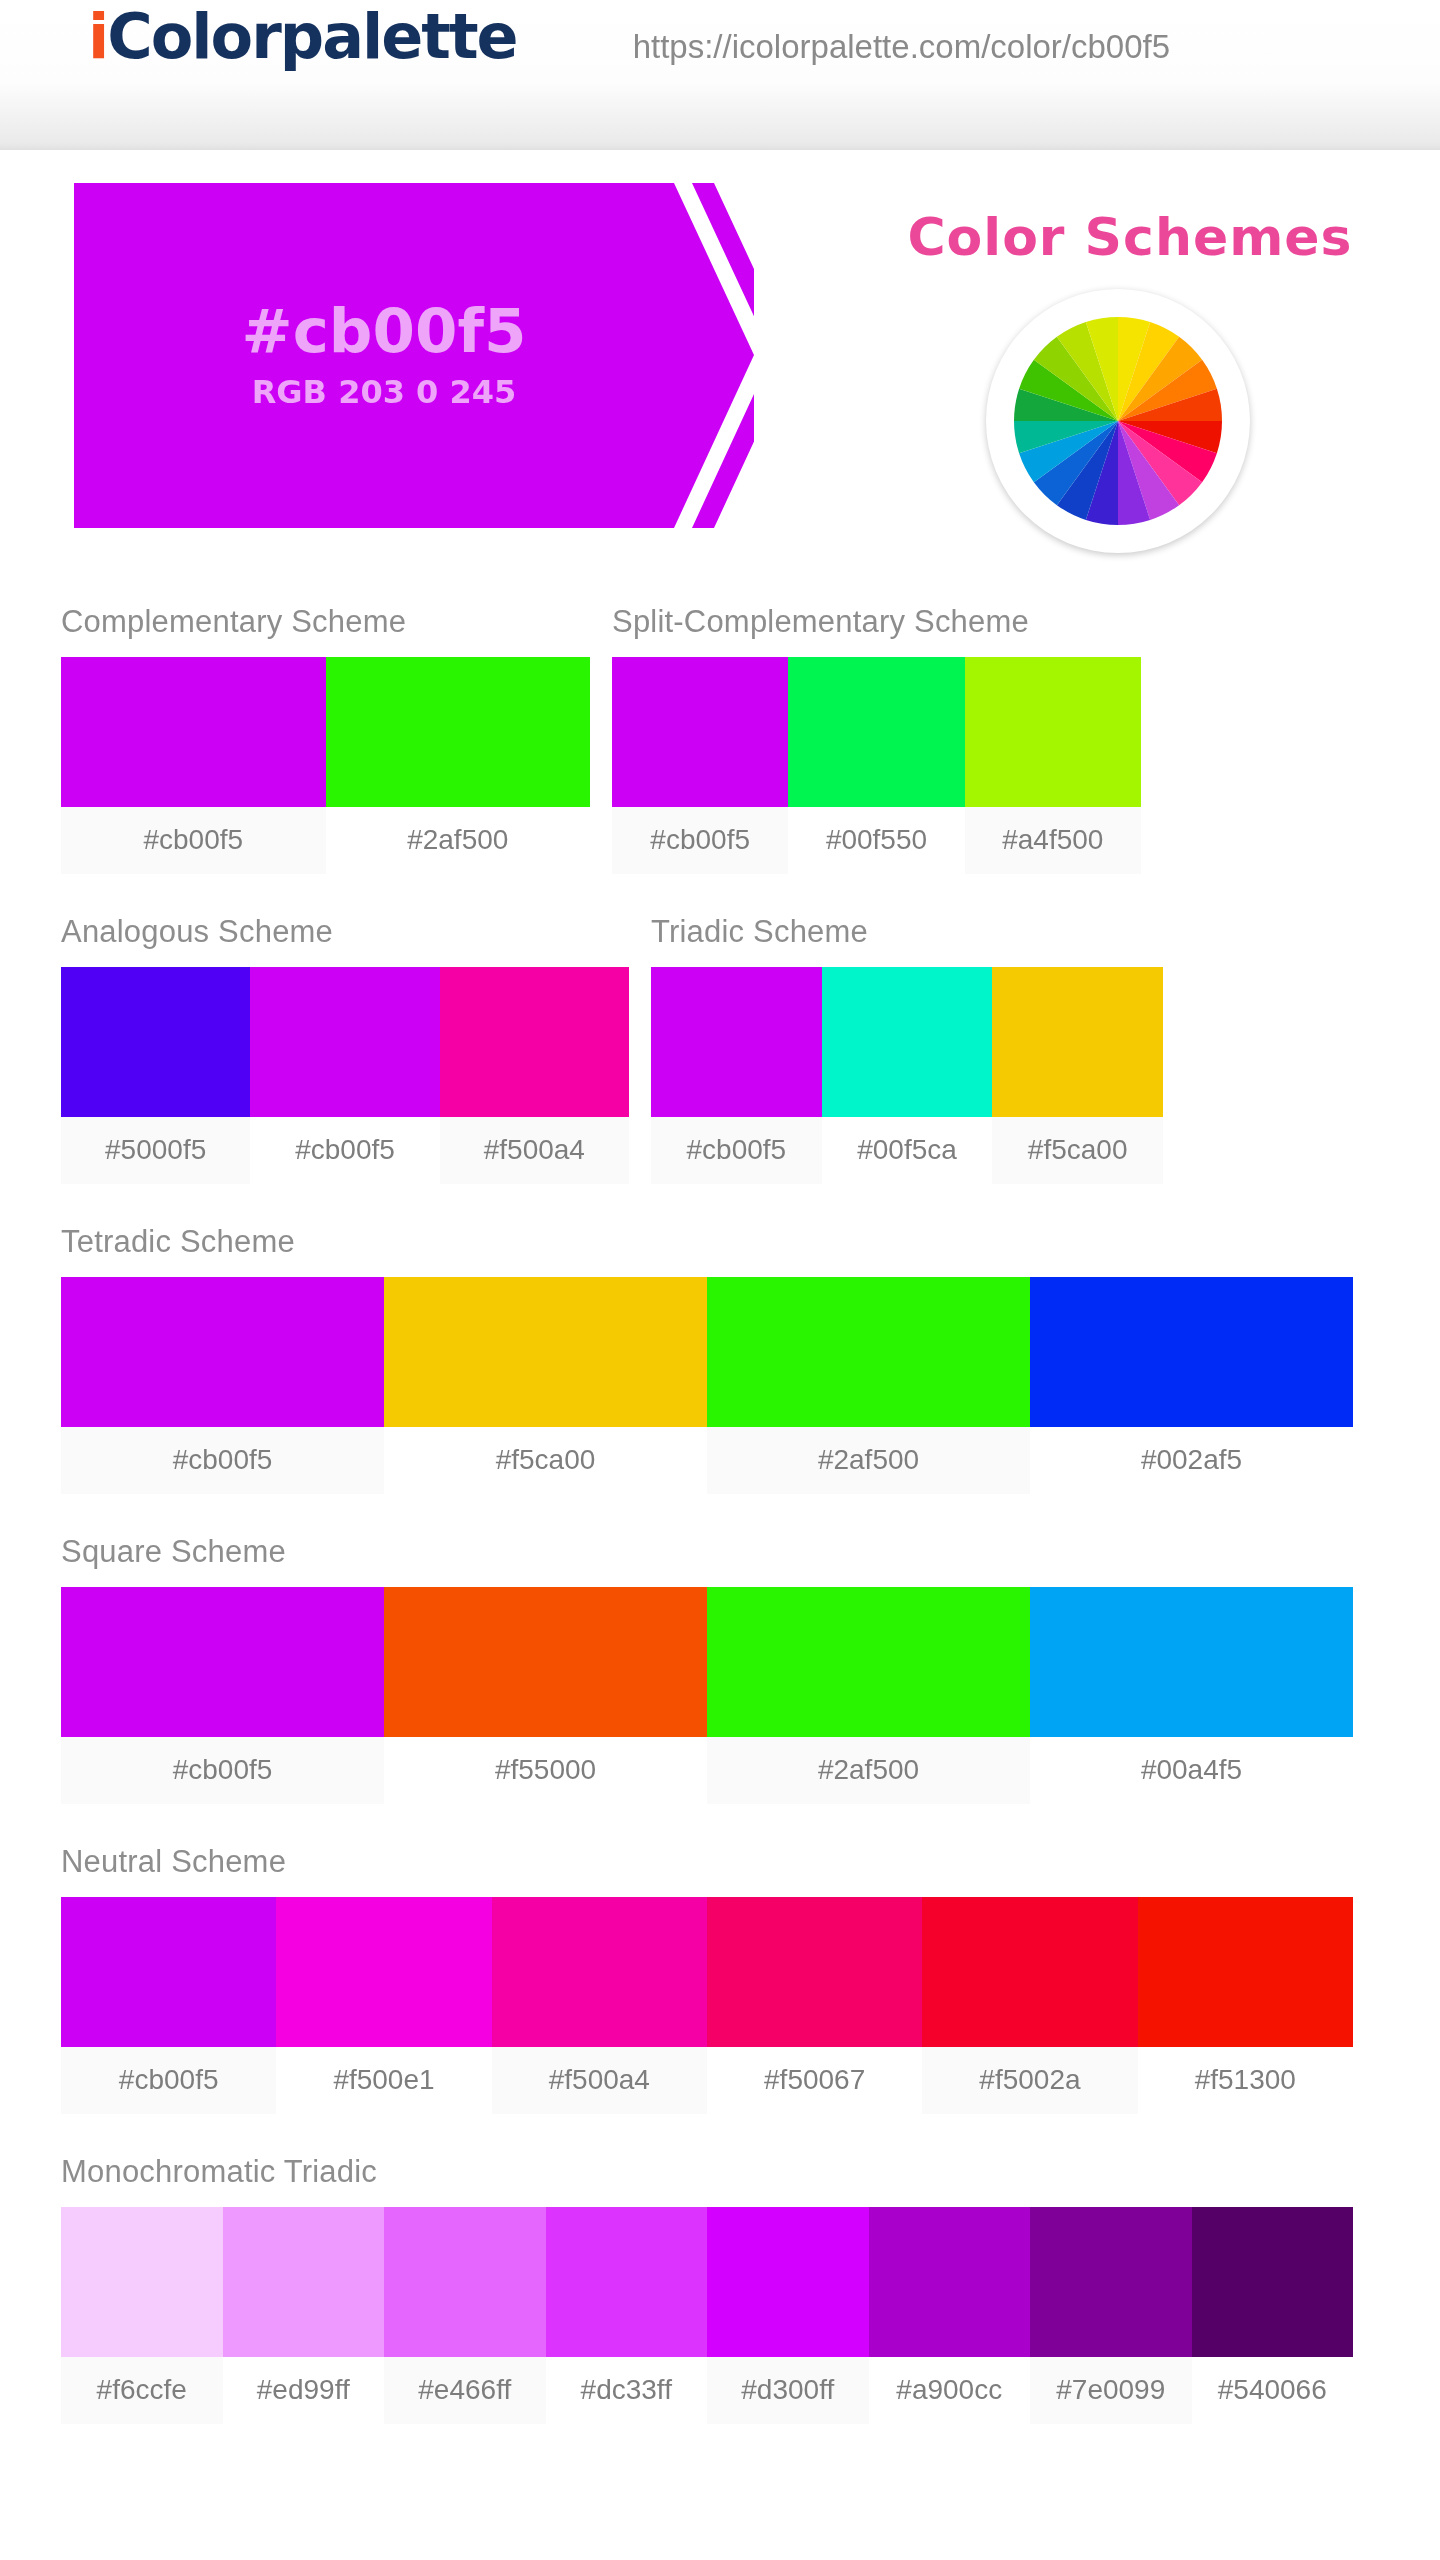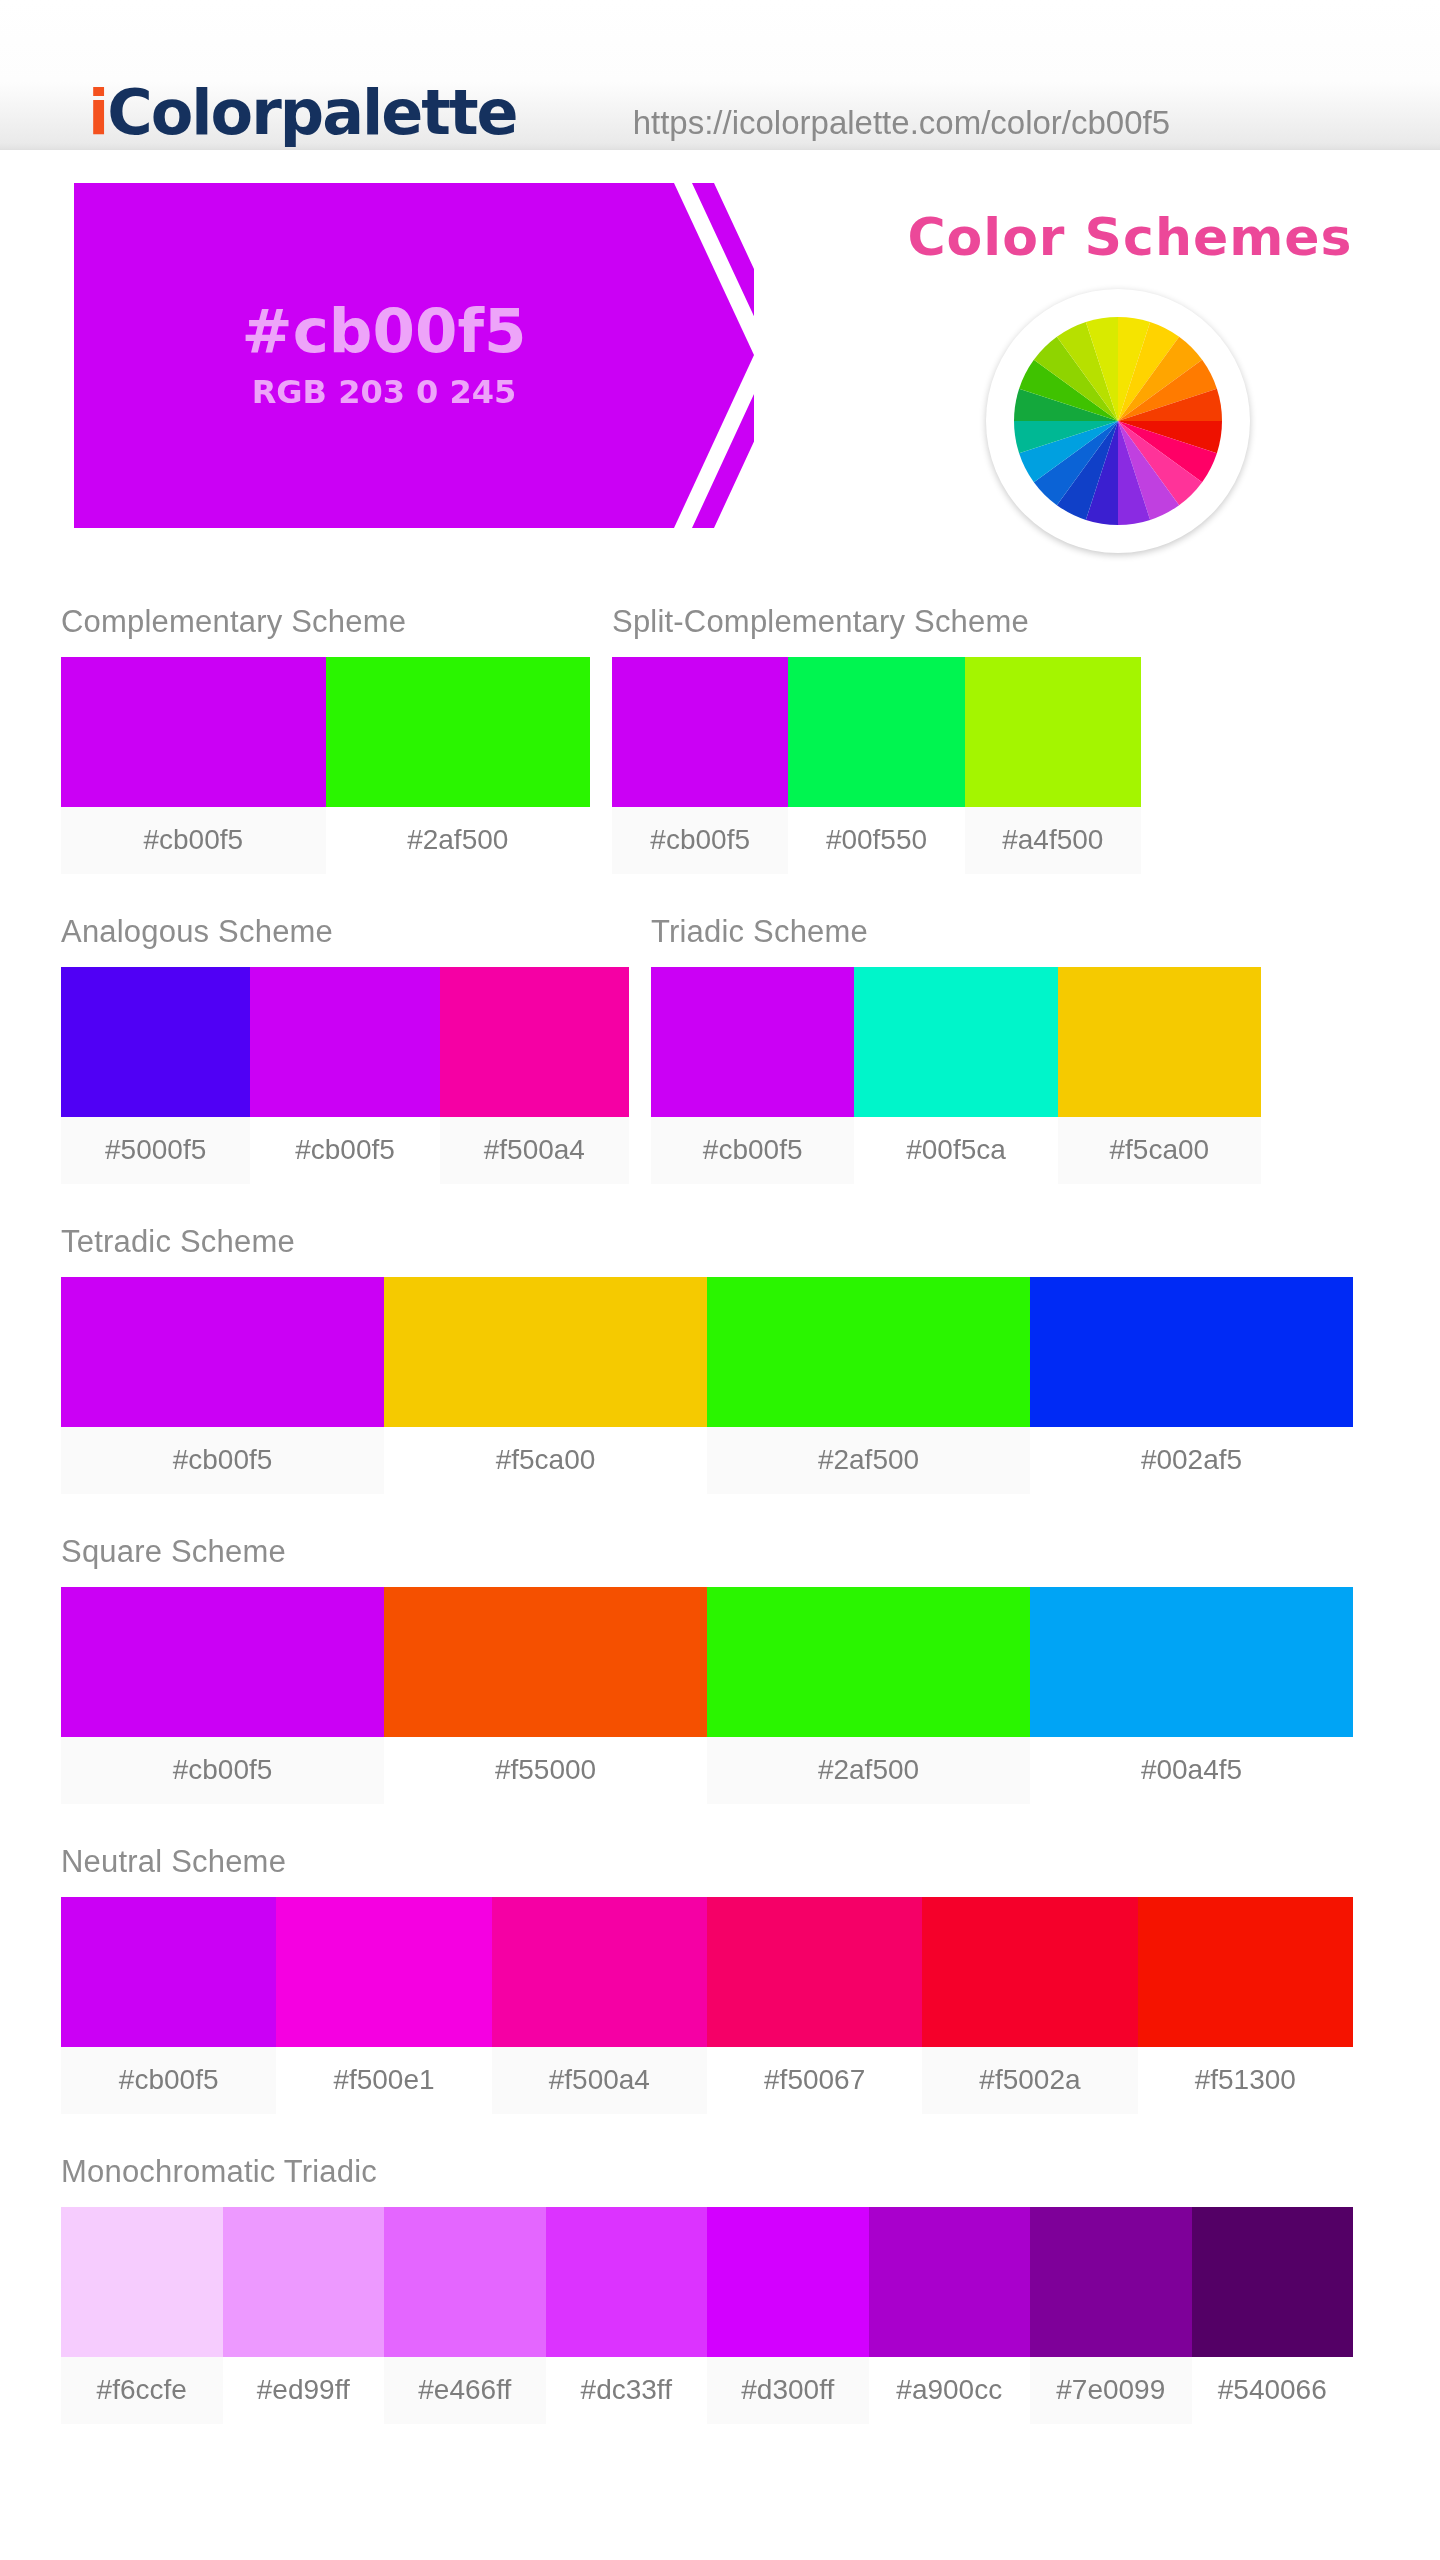--- a/index.html
+++ b/index.html
@@ -10,21 +10,21 @@
     font-family: "Liberation Sans", sans-serif;
   }
   body { position: relative; overflow: hidden; }
 
   
   .header {
     position: relative;
     height: 150px;
     background: linear-gradient(to bottom, #ffffff 0%, #fdfdfd 55%, #eaeaea 96%, #e2e2e2 100%);
     display: flex;
-    align-items: flex-end;
+    align-items: flex-start;
     border-bottom: 1px solid #e0e0e0;
   }
   .header-inner {
     width: 1440px;
     display: flex;
     align-items: baseline;
     padding-left: 88px;
   }
   .logo {
     font-family: "DejaVu Sans", sans-serif;
@@ -149,21 +149,21 @@
     color: #7d7d7d;
     padding: 17px 0 18px;
     white-space: nowrap;
   }
   .label.alt { background: #fafafa; }
 
   .w-half { width: 529px; }
   .gap { width: 22px; flex: none; }
   .w-full { width: 1292px; }
   .w-ana { width: 568px; }
-  .w-tri { width: 610px; }
+  .w-tri { width: 512px; }
 </style>
 </head>
 <body>
 
 <div class="header">
   <div class="header-inner">
     <div class="logo">
       <span class="logo-i">i</span><span class="logo-rest">Colorpalette</span>
     </div>
     <div class="site-url">https://icolorpalette.com/color/cb00f5</div>

